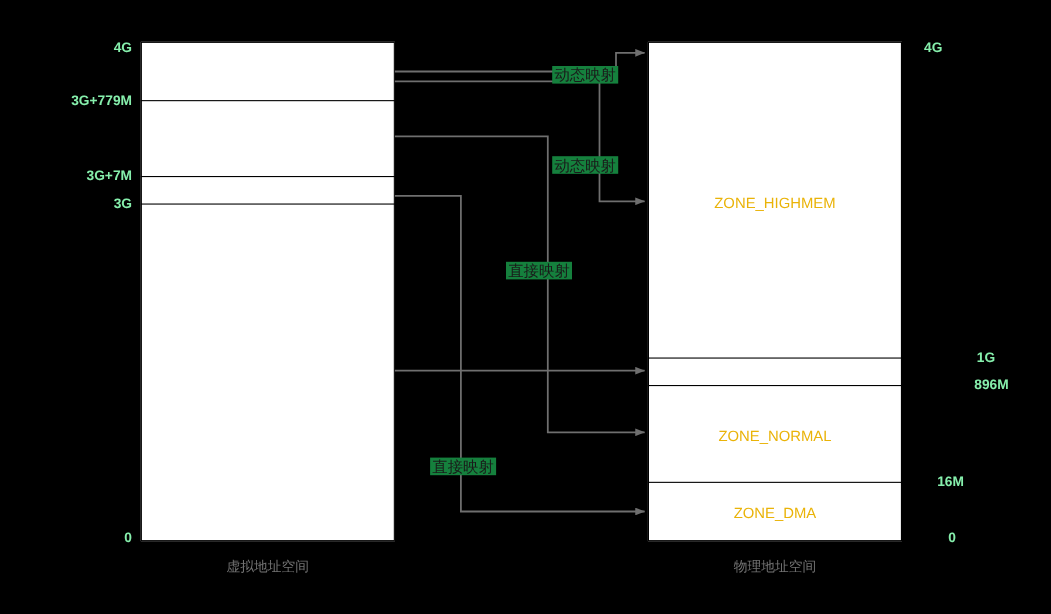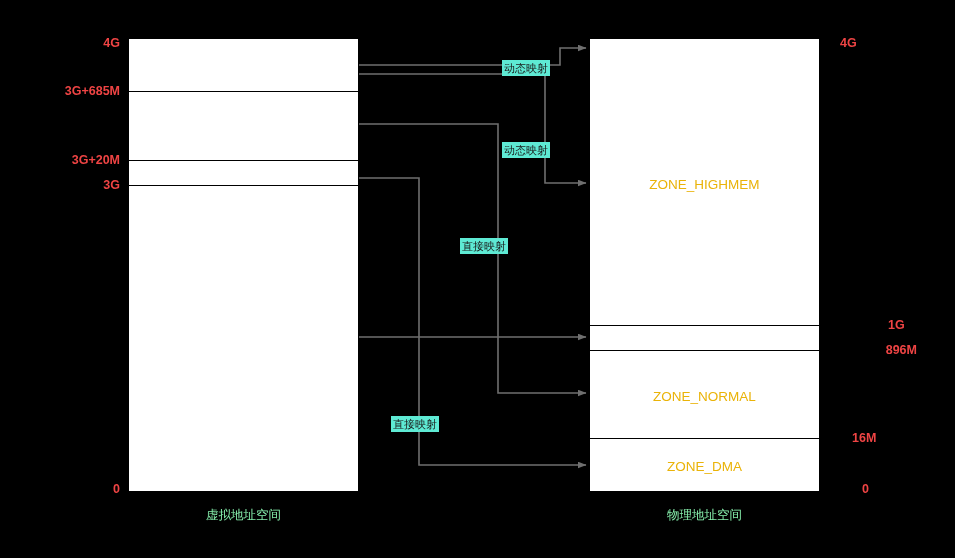--- a/index.html
+++ b/index.html
@@ -26,50 +26,50 @@
     border: 1px solid #000000;
     box-sizing: border-box;
   }
   .hline {
     position: absolute;
     background: #000000;
     height: 1px;
   }
   .axis-label {
     position: absolute;
-    color: #ef4444;
+    color: #86efac;
     font-size: 12.5px;
     font-weight: bold;
     white-space: nowrap;
   }
   .axis-label.right {
     text-align: left;
   }
   .axis-label.left {
     text-align: right;
   }
   .caption {
     position: absolute;
-    color: #86efac;
+    color: #737373;
     font-size: 12.5px;
     white-space: nowrap;
     text-align: center;
   }
   .zone-label {
     position: absolute;
     color: #eab308;
     font-size: 13.5px;
     white-space: nowrap;
     text-align: center;
   }
   .map-label {
     position: absolute;
-    background: #5eead4;
+    background: #15803d;
     color: #1a1a1a;
-    font-size: 11px;
+    font-size: 14px;
     padding: 1px 2px;
     white-space: nowrap;
     line-height: 14px;
   }
   svg.connectors {
     position: absolute;
     left: 0; top: 0;
     width: 955px;
     height: 558px;
     overflow: visible;
@@ -107,22 +107,22 @@
       <path d="M359,337 L452,337 L452,337 L586,337" marker-end="url(#arrow)"></path>
     </g>
   </svg>
 
   <div class="map-label" style="left:502px; top:60px;">动态映射</div>
   <div class="map-label" style="left:502px; top:142px;">动态映射</div>
   <div class="map-label" style="left:460px; top:238px;">直接映射</div>
   <div class="map-label" style="left:391px; top:416px;">直接映射</div>
 
   <div class="axis-label left" style="left:20px; top:36px; width:100px;">4G</div>
-  <div class="axis-label left" style="left:20px; top:84px; width:100px;">3G+685M</div>
-  <div class="axis-label left" style="left:20px; top:153px; width:100px;">3G+20M</div>
+  <div class="axis-label left" style="left:20px; top:84px; width:100px;">3G+779M</div>
+  <div class="axis-label left" style="left:20px; top:153px; width:100px;">3G+7M</div>
   <div class="axis-label left" style="left:20px; top:178px; width:100px;">3G</div>
   <div class="axis-label left" style="left:20px; top:482px; width:100px;">0</div>
 
   <div class="axis-label right" style="left:840px; top:36px; width:100px;">4G</div>
   <div class="axis-label right" style="left:852px; top:318px; width:100px;margin-left:36px;">1G</div>
   <div class="axis-label right" style="left:817px; top:343px; width:100px;text-align:right;">896M</div>
   <div class="axis-label right" style="left:852px; top:431px; width:100px;">16M</div>
   <div class="axis-label right" style="left:862px; top:482px; width:100px;">0</div>
 
   <div class="zone-label" style="left:589px; top:177px; width:231px;">ZONE_HIGHMEM</div>

